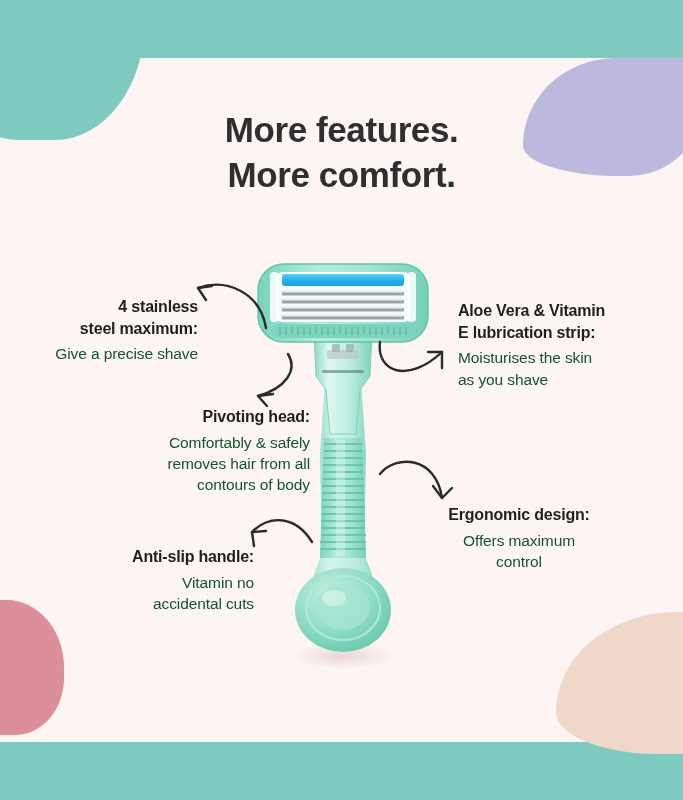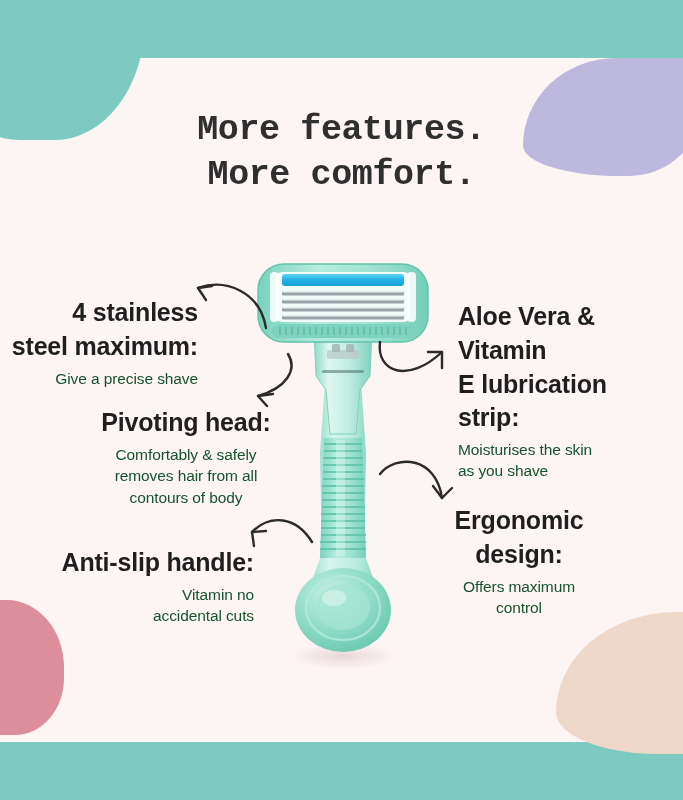--- a/index.html
+++ b/index.html
@@ -72,43 +72,42 @@
     position: absolute;
     top: 108px;
     left: 0;
     width: 683px;
     text-align: center;
     color: #2f2f2f;
     font-weight: bold;
     font-size: 35px;
     line-height: 1.28;
     letter-spacing: -0.4px;
-    font-family: Liberation Mono, monospace;
   }
   .headline .line { display: block; }
 
   
   .callout { position: absolute; }
   .callout .title {
     font-weight: bold;
     color: #1f1f1f;
-    font-size: 25px;
+    font-size: 16px;
     line-height: 1.35;
     letter-spacing: -0.2px;
   }
   .callout .body {
     color: #14532d;
     font-size: 15.5px;
     line-height: 1.38;
     margin-top: 4px;
     letter-spacing: -0.1px;
   }
   .align-right  { text-align: right; }
   .align-left   { text-align: left; }
-  .align-center { text-align: center; }
+  .align-center { text-align: right; }
 
   .c-blades     { top: 296px; left: 6px;   width: 192px; }
   .c-pivot      { top: 406px; left: 62px;  width: 248px; }
   .c-antislip   { top: 546px; left: 52px;  width: 202px; }
   .c-aloe       { top: 300px; left: 458px; width: 212px; }
   .c-ergonomic  { top: 504px; left: 409px; width: 220px; text-align: center; }
 
   
   .arrow {
     position: absolute;

